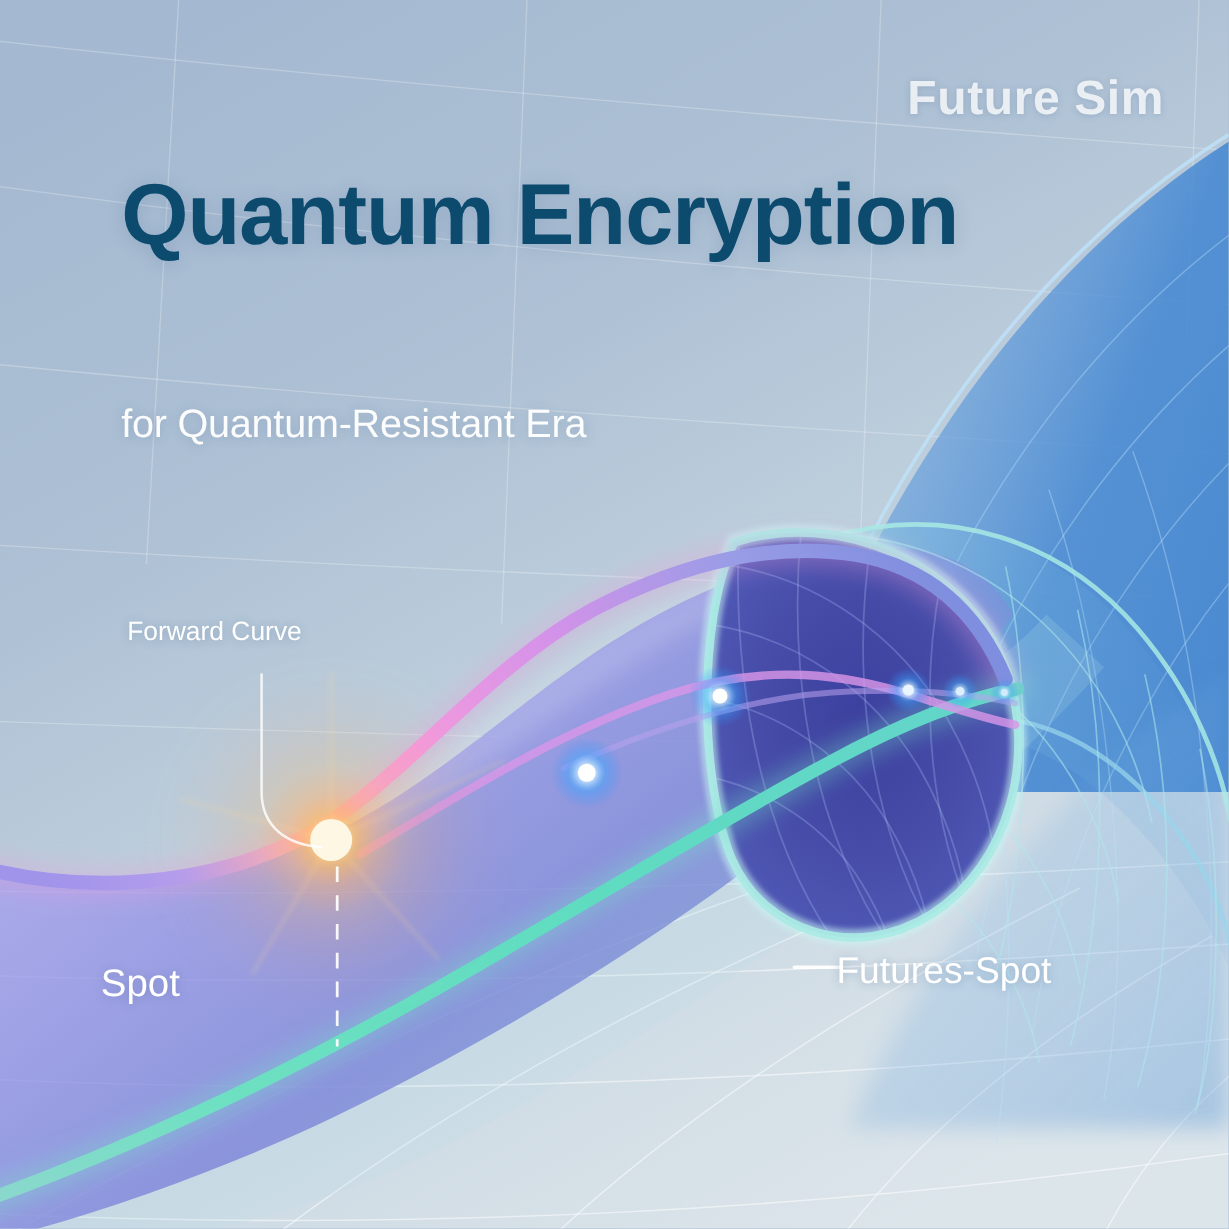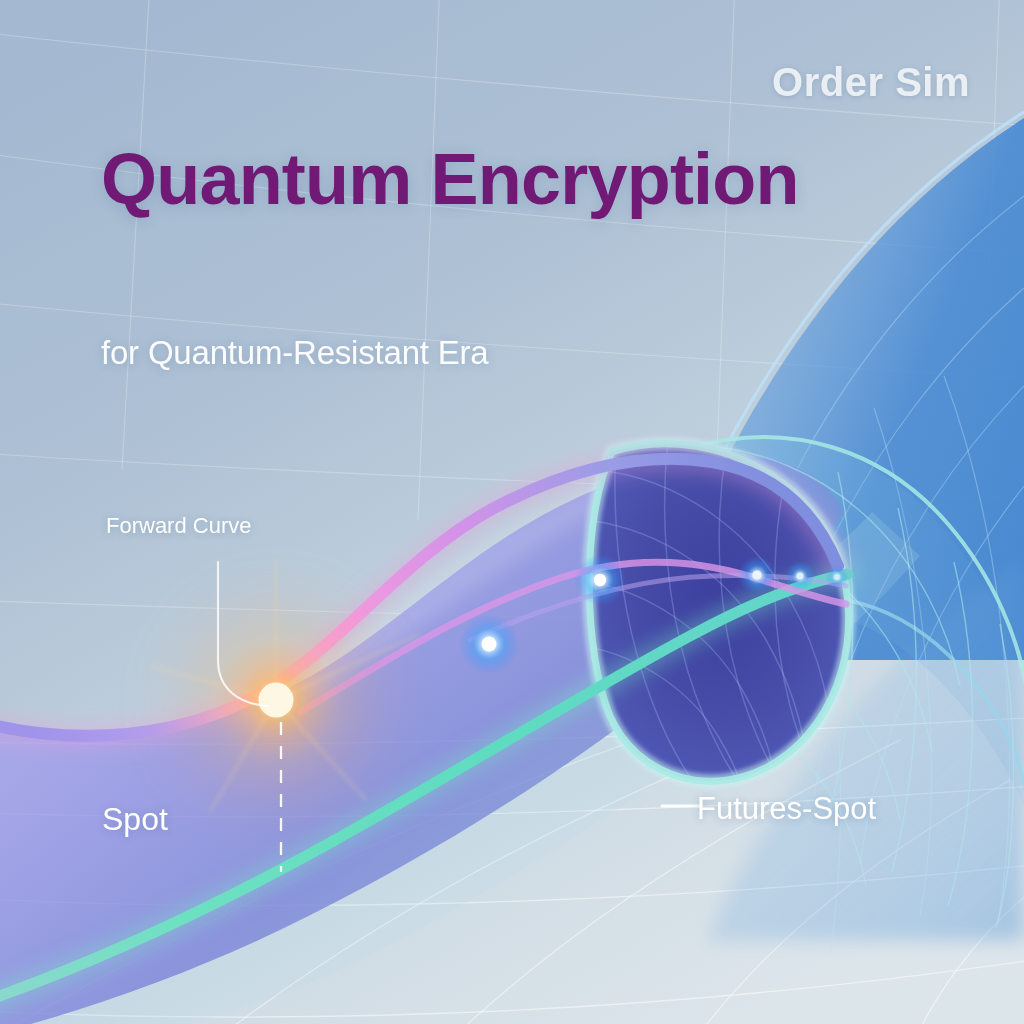--- a/index.html
+++ b/index.html
@@ -31,21 +31,21 @@
     text-shadow: 0 1px 5px rgba(90,120,160,0.30);
     line-height: 1;
   }
   .title {
     position: absolute;
     left: 101px;
     top: 144px;
     font-size: 72px;
     font-weight: 700;
     line-height: 0.99;
-    color: #701a75;
+    color: #0c4a6e;
     letter-spacing: -0.8px;
     text-shadow: 0 2px 14px rgba(70,105,150,0.22);
   }
   .title .l2 { display: block; }
   .subtitle {
     position: absolute;
     left: 101px;
     top: 331px;
     font-size: 33px;
     font-weight: 400;
@@ -58,21 +58,21 @@
 
   .anno {
     position: absolute;
     color: #ffffff;
     font-weight: 400;
     text-shadow: 0 1px 7px rgba(70,105,150,0.34);
     line-height: 1.22;
     white-space: nowrap;
   }
   #anno-forward { left: 106px; top: 513px; font-size: 22px; }
-  #anno-spot    { left: 84px;  top: 800px; font-size: 32px; margin-left: 18px; }
+  #anno-spot    { left: 84px;  top: 800px; font-size: 32px; }
   #anno-spread  { left: 697px; top: 790px; font-size: 31px; text-align: center; }
   #anno-spread .s2 { display: block; }
 </style>
 </head>
 <body>
 
 <div id="poster">
 
   <svg id="scene" viewBox="0 0 1024 1024" preserveAspectRatio="none">
     <defs>
@@ -307,21 +307,21 @@
                  M276,700 L210,812 M276,700 L366,800" stroke="rgba(255,216,150,0.32)" stroke-width="2" filter="url(#tinyBlur)"></path>
         <circle cx="276" cy="700" r="17.5" fill="#fdf7e4"></circle>
       </g>
 
       <path d="M218,562 L218,660 C218,690 240,704 268,706" fill="none" stroke="rgba(255,255,255,0.82)" stroke-width="2.1" stroke-linecap="round"></path>
       <path d="M281,722 L281,872" fill="none" stroke="rgba(255,255,255,0.92)" stroke-width="2.3" stroke-dasharray="13 11" stroke-linecap="butt"></path>
       <path d="M662,806 L700,806" fill="none" stroke="rgba(255,255,255,0.92)" stroke-width="3" stroke-linecap="round"></path>
     </g>
   </svg>
 
-  <div class="brand">Order Sim</div>
+  <div class="brand">Future Sim</div>
 
   <div class="title">
     <span class="l1">Quantum Encryption</span>
   </div>
 
   <div class="subtitle">
     <span class="s2">for Quantum-Resistant Era</span>
   </div>
 
   <div class="anno" id="anno-forward">Forward Curve</div>

